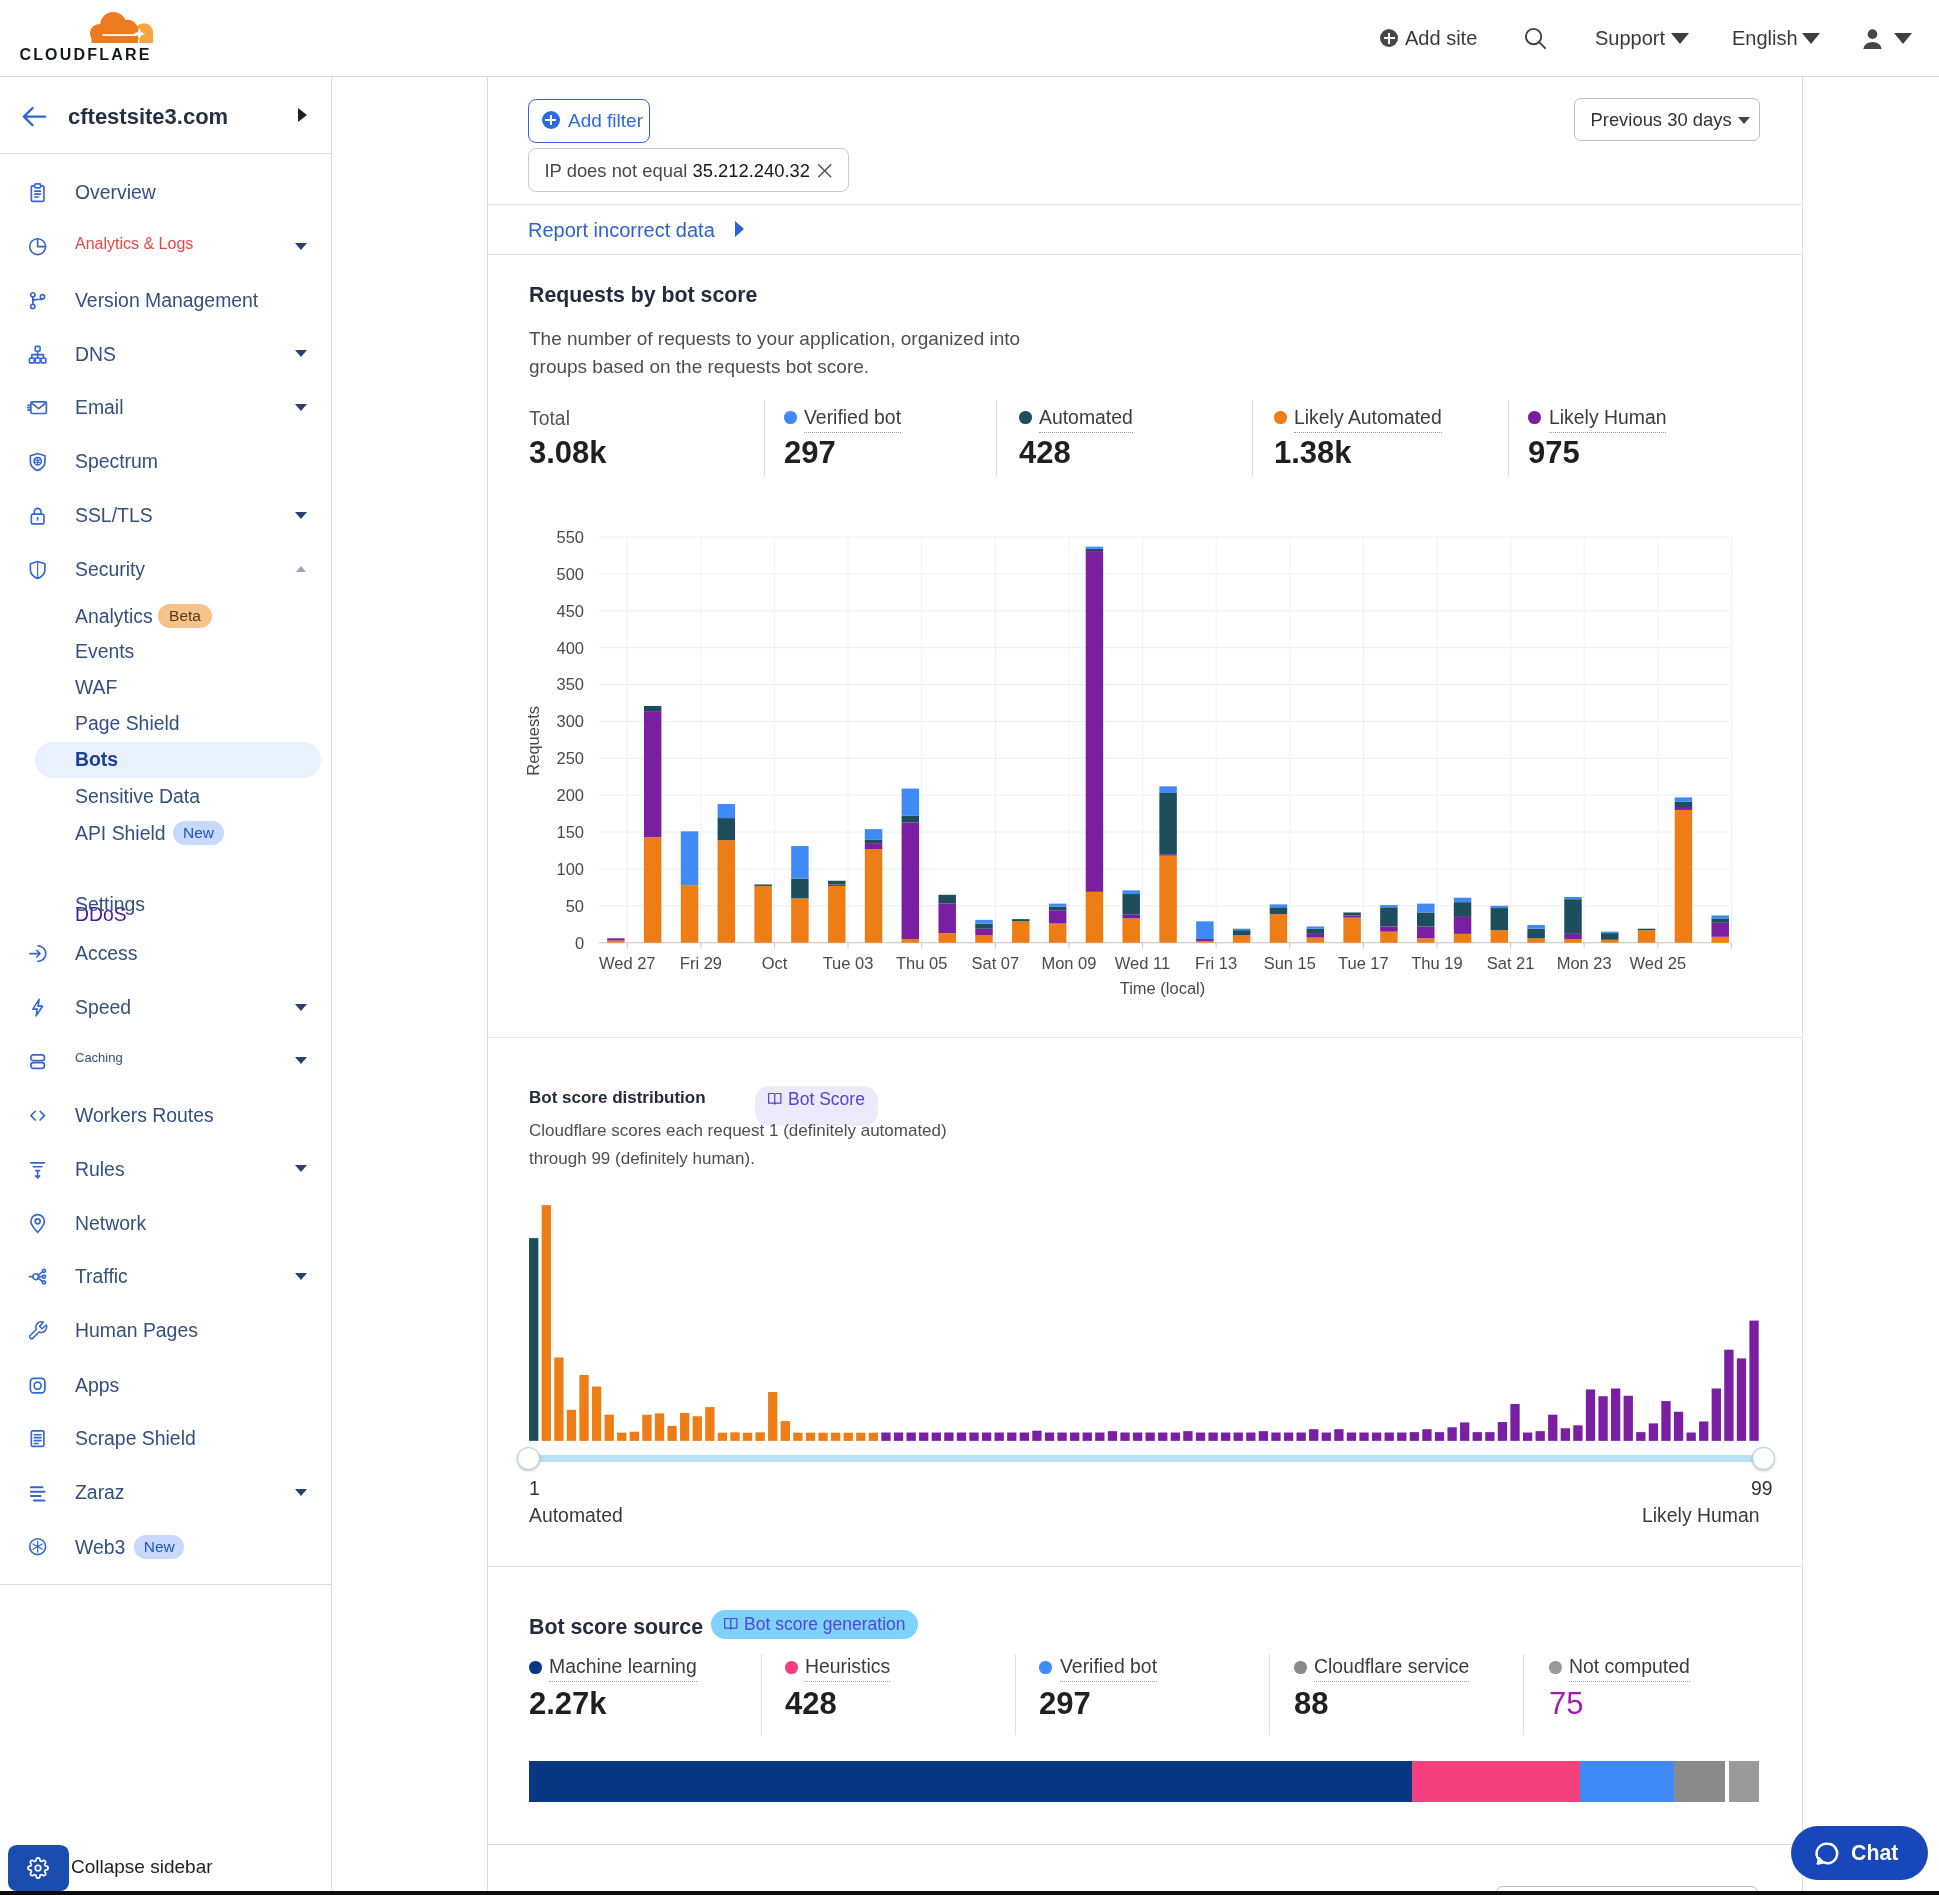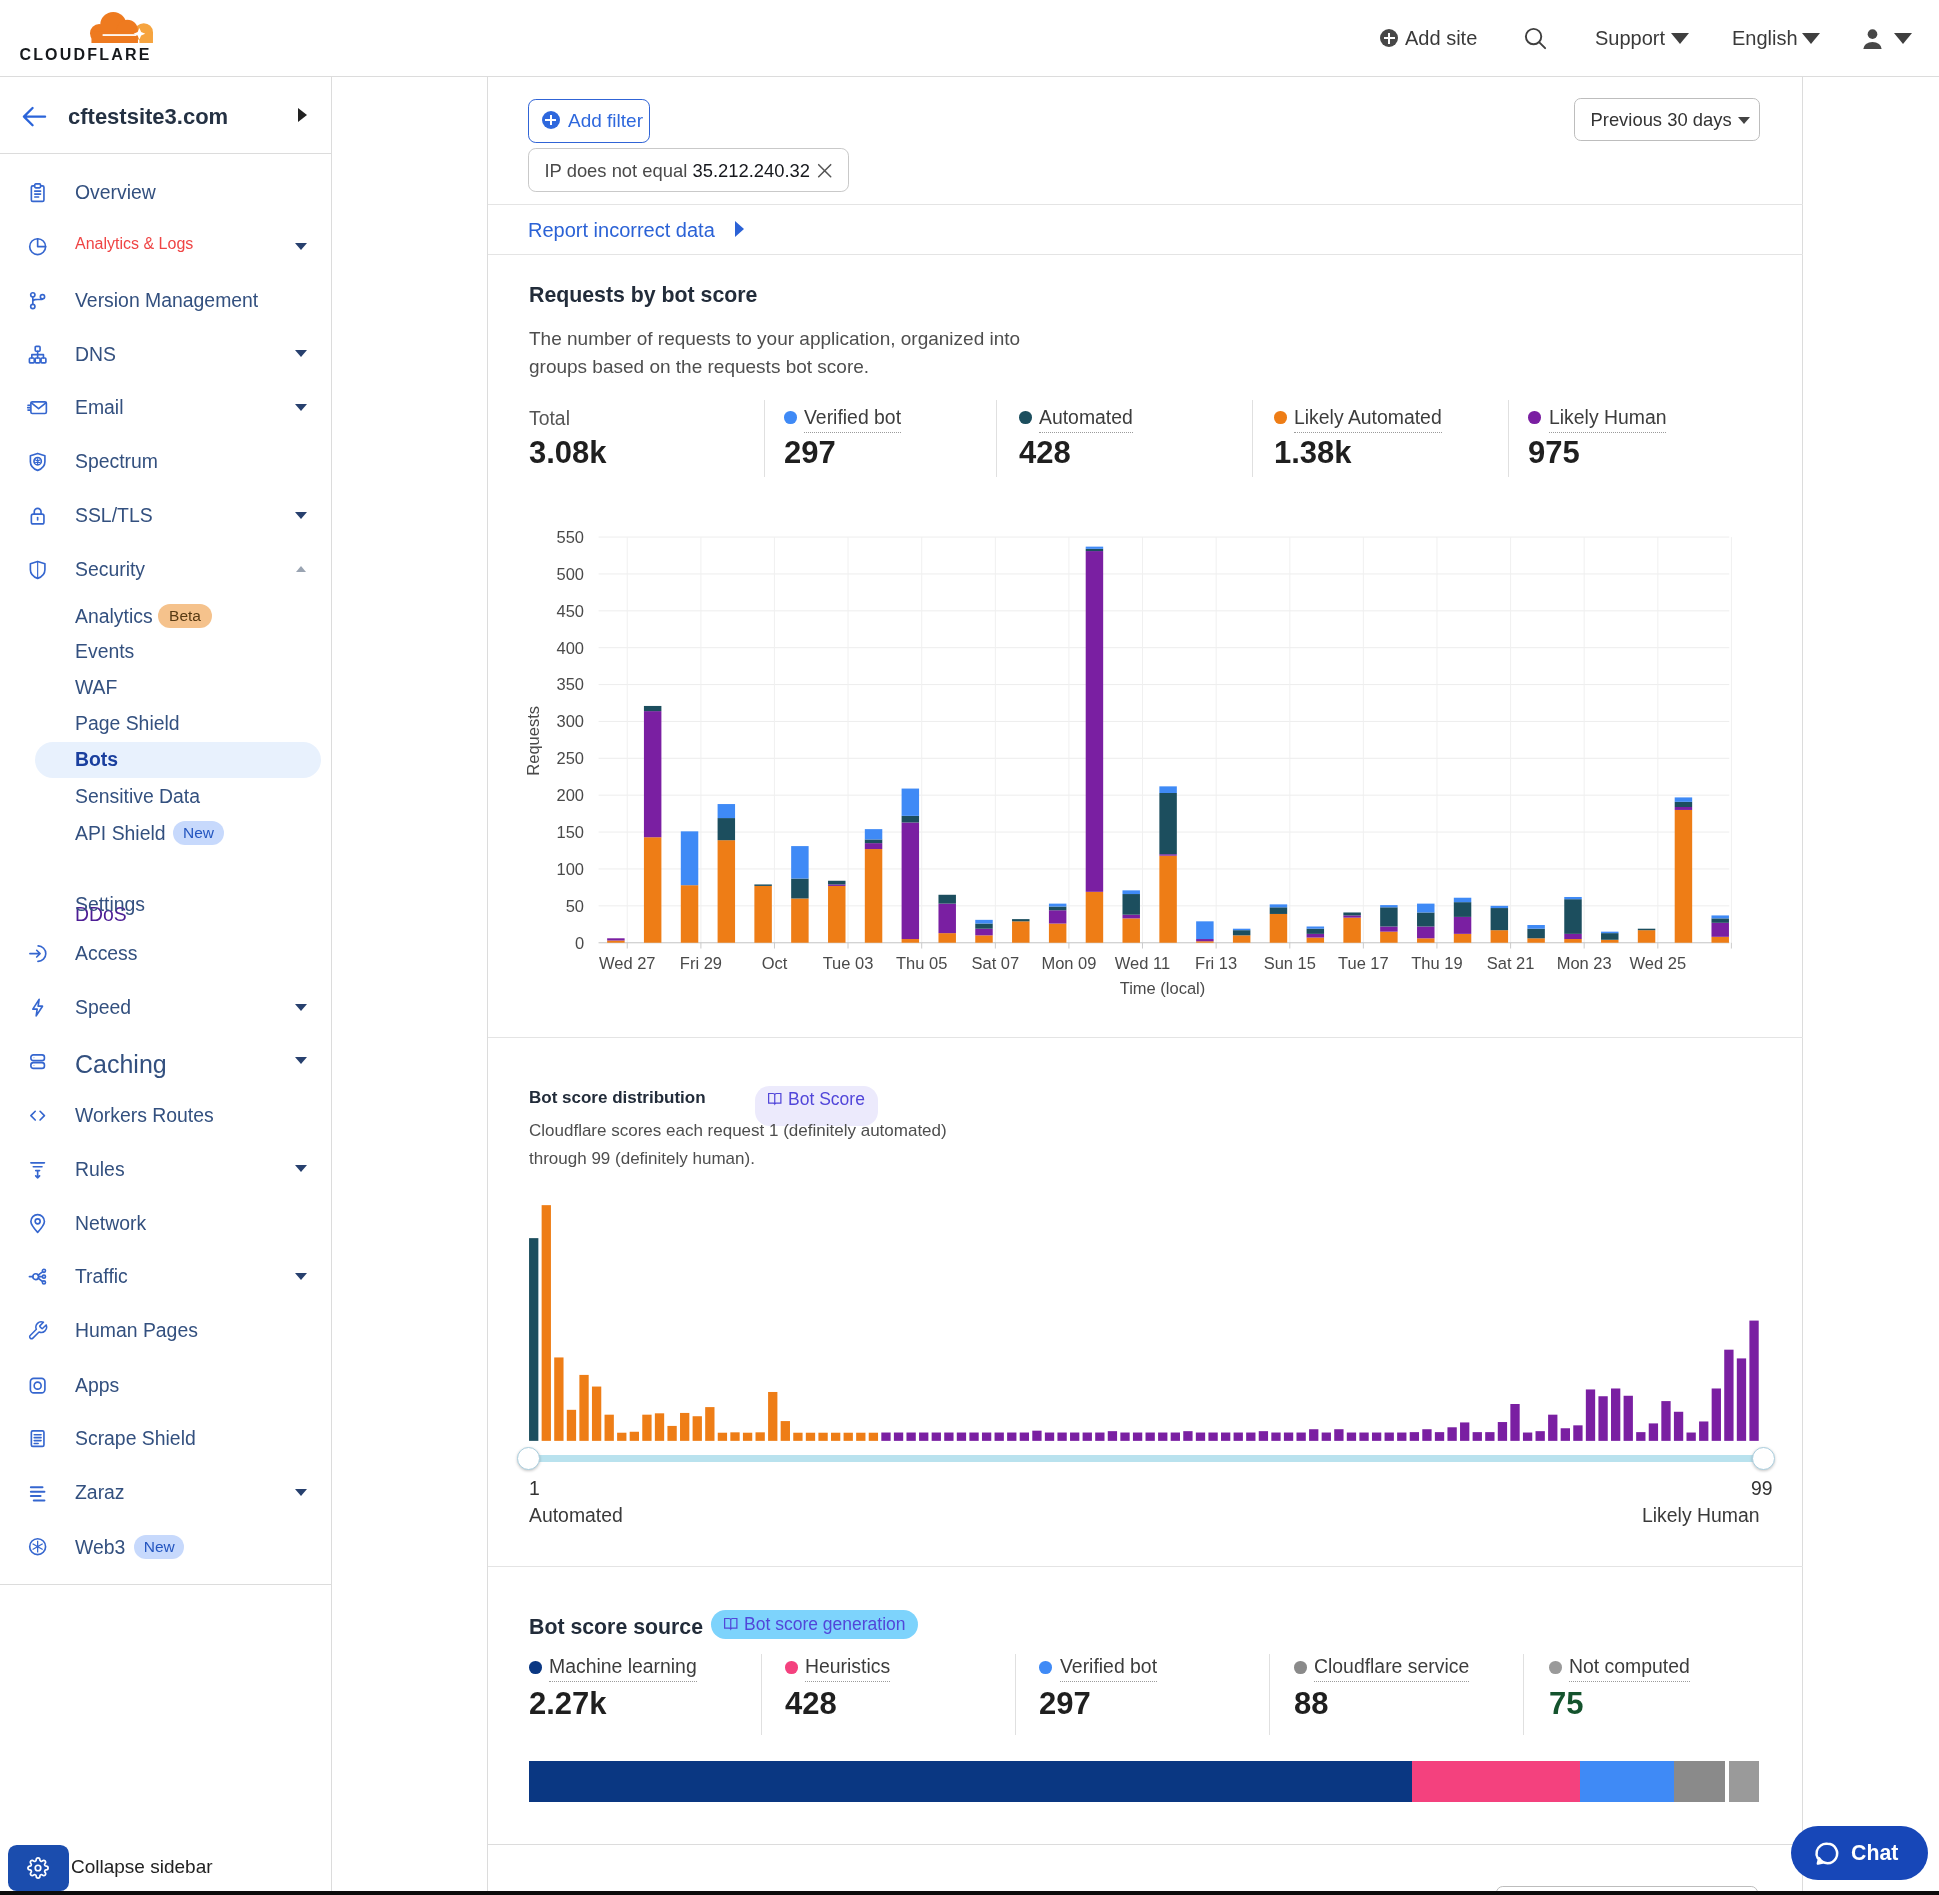--- a/index.html
+++ b/index.html
@@ -117,21 +117,21 @@
         <path d="M12.5 2.5 L6 12.5 h4.5 L9.5 19.5 L16 9.5 h-4.5 Z" stroke="#3566cf" stroke-width="1.7" fill="none" stroke-linecap="round" stroke-linejoin="round"></path>
       </svg></div>
     <div style="position:absolute;left:75px;top:996px;font-size:19.4px;color:#33507f;white-space:nowrap">Speed</div>
     <div style="position:absolute;left:295px;top:1004px;width:0;height:0;border-left:6.3px solid transparent;border-right:6.3px solid transparent;border-top:7.8px solid #27406e"></div>
     <div style="position:absolute;left:27px;top:1051px;width:21.3px;height:21.3px"><svg width="21.3" height="21.3" viewBox="0 0 22 22">
         <rect x="4" y="4" width="14" height="6" rx="2.5" stroke="#3566cf" stroke-width="1.7" fill="none" stroke-linecap="round" stroke-linejoin="round"></rect>
         <rect x="4" y="12" width="14" height="6" rx="2.5" stroke="#3566cf" stroke-width="1.7" fill="none" stroke-linecap="round" stroke-linejoin="round"></rect>
         <circle cx="7.2" cy="7" r="0.5" fill="#3566cf"></circle>
         <circle cx="7.2" cy="15" r="0.5" fill="#3566cf"></circle>
       </svg></div>
-    <div style="position:absolute;left:75px;top:1050px;font-size:25px;color:#33507f;white-space:nowrap">Caching</div>
+    <div style="position:absolute;left:75px;top:1050px;font-size:13px;color:#33507f;white-space:nowrap">Caching</div>
     <div style="position:absolute;left:295px;top:1057px;width:0;height:0;border-left:6.3px solid transparent;border-right:6.3px solid transparent;border-top:7.8px solid #27406e"></div>
     <div style="position:absolute;left:27px;top:1105px;width:21.3px;height:21.3px"><svg width="21.3" height="21.3" viewBox="0 0 22 22">
         <path d="M8.5 6.5 L4 11 L8.5 15.5 M13.5 6.5 L18 11 L13.5 15.5" stroke="#3566cf" stroke-width="1.7" fill="none" stroke-linecap="round" stroke-linejoin="round"></path>
       </svg></div>
     <div style="position:absolute;left:75px;top:1104px;font-size:19.4px;color:#33507f;white-space:nowrap">Workers Routes</div>
     <div style="position:absolute;left:27px;top:1159px;width:21.3px;height:21.3px"><svg width="21.3" height="21.3" viewBox="0 0 22 22">
         <path d="M4 4 h14 M6.5 8 h9 M9 12 h4 M11 12 v7.5 M9 17.5 l2 2 l2 -2" stroke="#3566cf" stroke-width="1.7" fill="none" stroke-linecap="round" stroke-linejoin="round"></path>
       </svg></div>
     <div style="position:absolute;left:75px;top:1158px;font-size:19.4px;color:#33507f;white-space:nowrap">Rules</div>
     <div style="position:absolute;left:295px;top:1165px;width:0;height:0;border-left:6.3px solid transparent;border-right:6.3px solid transparent;border-top:7.8px solid #27406e"></div>
@@ -551,21 +551,21 @@
 <div style="position:absolute;left:805px;top:1655px;font-size:19.4px;color:#3c3c3c;border-bottom:1.9px dotted #9b9b9b;padding-bottom:2.9px;white-space:nowrap">Heuristics</div>
 <div style="position:absolute;left:785px;top:1686px;font-size:31px;font-weight:700;color:#1f1f1f">428</div>
 <div style="position:absolute;left:1039px;top:1661px;width:12.6px;height:12.6px;border-radius:50%;background:#3f8af6"></div>
 <div style="position:absolute;left:1060px;top:1655px;font-size:19.4px;color:#3c3c3c;border-bottom:1.9px dotted #9b9b9b;padding-bottom:2.9px;white-space:nowrap">Verified bot</div>
 <div style="position:absolute;left:1039px;top:1686px;font-size:31px;font-weight:700;color:#1f1f1f">297</div>
 <div style="position:absolute;left:1294px;top:1661px;width:12.6px;height:12.6px;border-radius:50%;background:#8a8a8a"></div>
 <div style="position:absolute;left:1314px;top:1655px;font-size:19.4px;color:#3c3c3c;border-bottom:1.9px dotted #9b9b9b;padding-bottom:2.9px;white-space:nowrap">Cloudflare service</div>
 <div style="position:absolute;left:1294px;top:1686px;font-size:31px;font-weight:700;color:#1f1f1f">88</div>
 <div style="position:absolute;left:1549px;top:1661px;width:12.6px;height:12.6px;border-radius:50%;background:#9a9a9a"></div>
 <div style="position:absolute;left:1569px;top:1655px;font-size:19.4px;color:#3c3c3c;border-bottom:1.9px dotted #9b9b9b;padding-bottom:2.9px;white-space:nowrap">Not computed</div>
-<div style="position:absolute;left:1549px;top:1686px;font-size:31px;font-weight:700;color:#14532d">75</div>
+<div style="position:absolute;left:1549px;top:1686px;font-size:31px;font-weight:400;color:#a21caf">75</div>
 <div class="abs" style="left:761px;top:1654px;width:1px;height:81px;background:#e0e0e0"></div>
 <div class="abs" style="left:1015px;top:1654px;width:1px;height:81px;background:#e0e0e0"></div>
 <div class="abs" style="left:1269px;top:1654px;width:1px;height:81px;background:#e0e0e0"></div>
 <div class="abs" style="left:1523px;top:1654px;width:1px;height:81px;background:#e0e0e0"></div>
 
 <div class="abs" style="left:529px;top:1761px;width:883px;height:41px;background:#0a3782"></div>
 <div class="abs" style="left:1412px;top:1761px;width:168px;height:41px;background:#f4417e"></div>
 <div class="abs" style="left:1580px;top:1761px;width:94px;height:41px;background:#3f8af6"></div>
 <div class="abs" style="left:1674px;top:1761px;width:51px;height:41px;background:#8a8a8a"></div>
 <div class="abs" style="left:1729px;top:1761px;width:30px;height:41px;background:#9a9a9a"></div>

